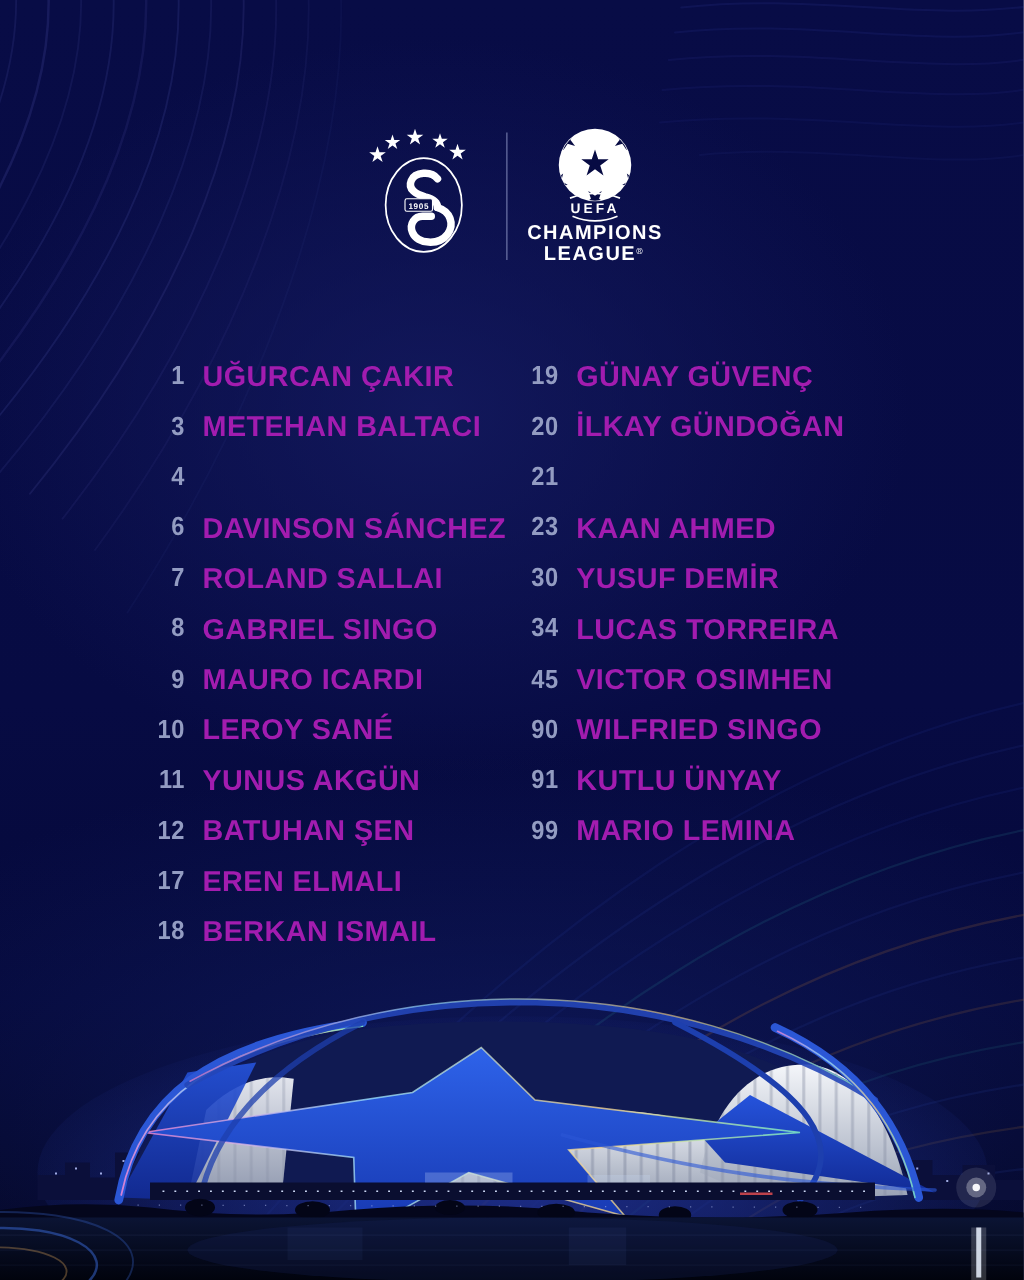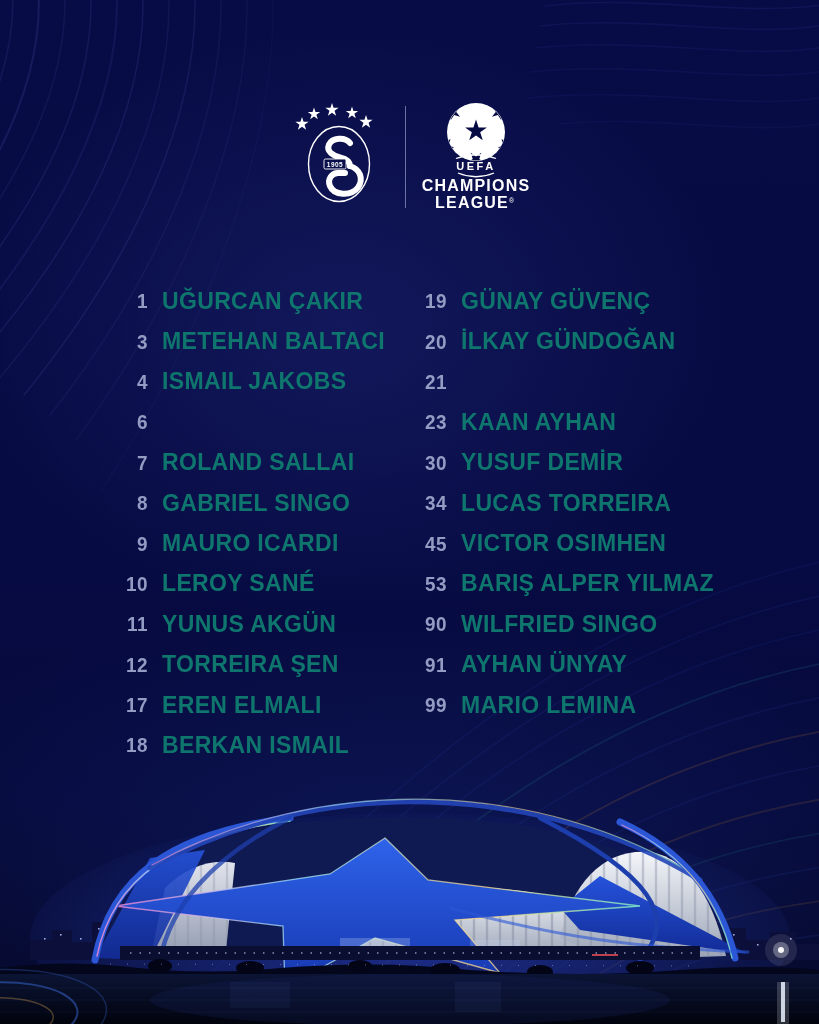--- a/index.html
+++ b/index.html
@@ -22,21 +22,21 @@
     display:grid;grid-template-columns:292px auto;
   }
   .roster-col{display:grid;grid-auto-rows:40.4px;align-items:center;}
   .player-row{display:grid;align-items:center;column-gap:14px;white-space:nowrap;}
   .col-left .player-row{grid-template-columns:52px auto;}
   .col-right .player-row{grid-template-columns:59px auto;}
   .player-num{
     color:#939cc2;font-weight:700;font-size:21px;text-align:right;
     transform:scaleX(.9);transform-origin:100% 50%;letter-spacing:.5px;
   }
-  .player-nm{color:#0f766e;font-weight:700;font-size:23px;letter-spacing:.35px;}
+  .player-nm{color:#a21caf;font-weight:700;font-size:23px;letter-spacing:.35px;}
   
   .stadium-svg{position:absolute;left:0;top:788px;width:819px;height:236px;}
 </style>
 </head>
 <body>
 
 <svg class="layer" viewBox="0 0 819 1024" aria-hidden="true">
   <g fill="none" stroke-linecap="round">
 
     <path d="M -14,-20 C -4,90 -74,200 -184,320" stroke="#6b74d8" stroke-opacity=".10" stroke-width="1.5"></path>
@@ -131,25 +131,25 @@
     <span class="player-nm">UĞURCAN ÇAKIR</span>
   </div>
 
   <div class="player-row">
     <span class="player-num">3</span>
     <span class="player-nm">METEHAN BALTACI</span>
   </div>
 
   <div class="player-row">
     <span class="player-num">4</span>
-    <span class="player-nm">ISMAIL JAKOBS</span>
   </div>
 
   <div class="player-row">
     <span class="player-num">6</span>
+    <span class="player-nm">DAVINSON SÁNCHEZ</span>
   </div>
 
   <div class="player-row">
     <span class="player-num">7</span>
     <span class="player-nm">ROLAND SALLAI</span>
   </div>
 
   <div class="player-row">
     <span class="player-num">8</span>
     <span class="player-nm">GABRIEL SINGO</span>
@@ -165,21 +165,21 @@
     <span class="player-nm">LEROY SANÉ</span>
   </div>
 
   <div class="player-row">
     <span class="player-num">11</span>
     <span class="player-nm">YUNUS AKGÜN</span>
   </div>
 
   <div class="player-row">
     <span class="player-num">12</span>
-    <span class="player-nm">TORREIRA ŞEN</span>
+    <span class="player-nm">BATUHAN ŞEN</span>
   </div>
 
   <div class="player-row">
     <span class="player-num">17</span>
     <span class="player-nm">EREN ELMALI</span>
   </div>
 
   <div class="player-row">
     <span class="player-num">18</span>
     <span class="player-nm">BERKAN ISMAIL</span>
@@ -195,52 +195,48 @@
     <span class="player-num">20</span>
     <span class="player-nm">İLKAY GÜNDOĞAN</span>
   </div>
 
   <div class="player-row">
     <span class="player-num">21</span>
   </div>
 
   <div class="player-row">
     <span class="player-num">23</span>
-    <span class="player-nm">KAAN AYHAN</span>
+    <span class="player-nm">KAAN AHMED</span>
   </div>
 
   <div class="player-row">
     <span class="player-num">30</span>
     <span class="player-nm">YUSUF DEMİR</span>
   </div>
 
   <div class="player-row">
     <span class="player-num">34</span>
     <span class="player-nm">LUCAS TORREIRA</span>
   </div>
 
 
   <div class="player-row">
     <span class="player-num">45</span>
     <span class="player-nm">VICTOR OSIMHEN</span>
   </div>
 
-  <div class="player-row">
-    <span class="player-num">53</span>
-    <span class="player-nm">BARIŞ ALPER YILMAZ</span>
-  </div>
 
   <div class="player-row">
     <span class="player-num">90</span>
     <span class="player-nm">WILFRIED SINGO</span>
   </div>
 
   <div class="player-row">
     <span class="player-num">91</span>
-    <span class="player-nm">AYHAN ÜNYAY</span>
+    <span class="player-nm">KUTLU ÜNYAY</span>
   </div>
 
   <div class="player-row">
     <span class="player-num">99</span>
     <span class="player-nm">MARIO LEMINA</span>
   </div>
 </div>
 </main>
 
 <svg class="stadium-svg" viewBox="0 0 819 236" aria-hidden="true">

